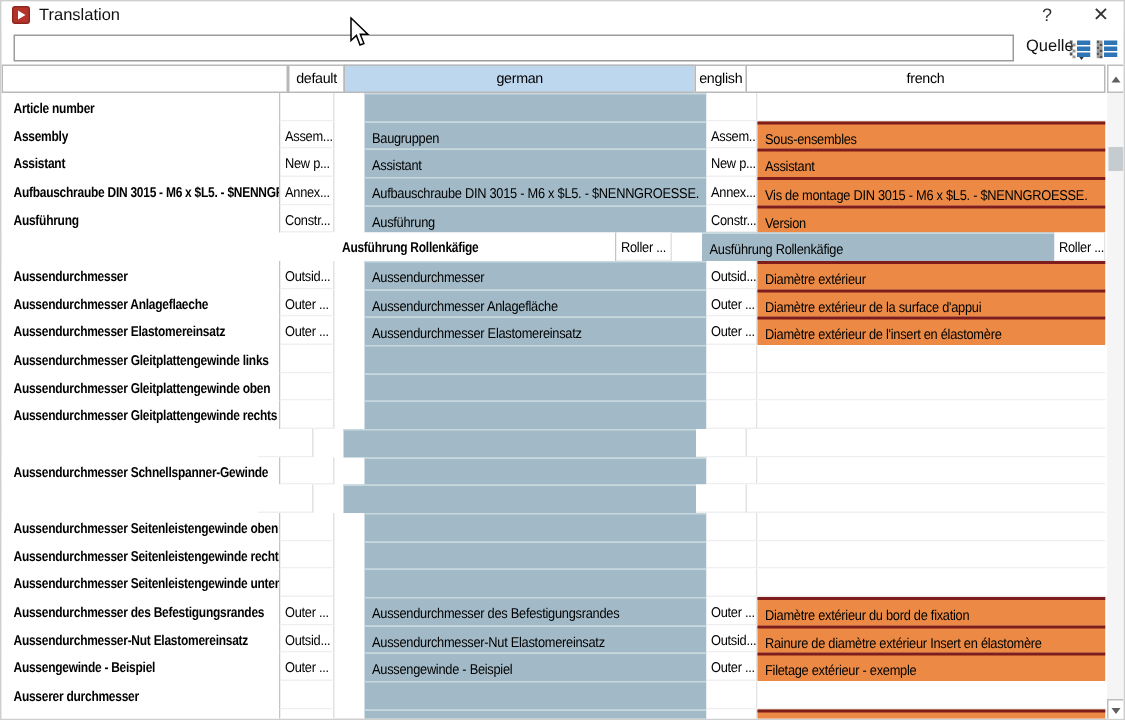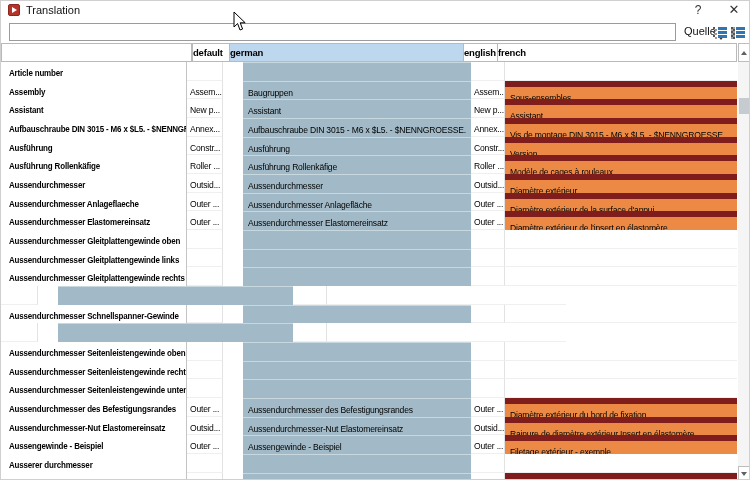--- a/index.html
+++ b/index.html
@@ -31,46 +31,46 @@
   .source-caret { position: absolute; right: -8px; bottom: 0px; width: 0; height: 0;
                   border-left: 3px solid transparent; border-right: 3px solid transparent;
                   border-top: 4px solid #333; }
   .tb-icon { position: absolute; top: 25px; width: 14px; height: 13px; }
 
   
   .table { position: absolute; left: 0; top: 42px; width: 750px; height: 438px; }
 
   .hrow { position: absolute; top: 0; left: 0; height: 19px; width: 736px; }
   .hcell { position: absolute; top: 0; height: 19px; background: #fff; border: 1px solid #b9b9b9;
-           font-weight: bold; font-size: 9.5px; letter-spacing: -0.2px; 
+           font-weight: normal; font-size: 9.5px; letter-spacing: -0.2px; text-align: center;
            line-height: 17px; color: #000; white-space: nowrap; overflow: hidden; }
   .h-term    { left: 0;   width: 191px; }
   .h-default { left: 191px; width: 38px; }
   .h-german  { left: 228px; width: 235px; background: var(--german-header, #bdd7ee); }
   .h-english { left: 462px; width: 35px; }
   .h-french  { left: 496px; width: 240px; }
 
   .rows { position: absolute; left: 0; top: 19px; width: 736px; height: 419px; overflow: hidden; }
-  .trow { display: flex; height: 18.68px; }
+  .trow { display: flex; height: 18.68px; justify-content: flex-end; }
   .cell { height: 100%; overflow: hidden; white-space: nowrap; }
   .celltext { display: inline-block; white-space: nowrap; font-size: 9.5px;
               letter-spacing: -0.2px; line-height: 18.68px; transform: scaleX(0.9);
               transform-origin: 0 50%; color: #000; }
   .cell-label { width: 191px; padding-left: 8px; border-right: 1px solid #c4c4c4; background: #fff; }
   .cell-label .celltext { font-weight: bold; transform: scaleX(0.84); }
   .cell-default { width: 37px; padding-left: 3px; border-right: 1px solid #e2e2e2;
                   border-bottom: 1px solid #efefef; background: #fff; }
   .cell-german { width: 235px; padding-left: 5px; background: var(--german-cell, #a2bac7);
                  border-top: 1px solid #c8d8df; margin-left: 20px; }
   .cell-english { width: 34px; padding-left: 3px; border-right: 1px solid #e2e2e2;
                   border-bottom: 1px solid #efefef; background: #fff; }
   .cell-french { width: 239px; padding-left: 5px; background: #fff;
                  border-bottom: 1px solid #efefef; }
   .cell-french.filled { background: var(--french-cell, #ec8a45);
-                 border-top: 6px solid #7f1d1d; border-bottom: none; }
+                 border-top: 2px solid #7f1d1d; border-bottom: none; }
 
   
   .scrollbar { position: absolute; left: 737px; top: 42px; width: 12px; height: 438px;
                background: #f5f5f5; }
   .sb-btn { position: absolute; left: 0; width: 12px; background: #fff; border: 1px solid #bdbdbd; }
   .sb-up { top: 0; height: 19px; }
   .sb-down { bottom: 0; height: 15px; }
   .sb-arrow { position: absolute; left: 50%; top: 50%; width: 0; height: 0;
               transform: translate(-50%, -50%); }
   .sb-arrow.up { border-left: 3px solid transparent; border-right: 3px solid transparent;
@@ -172,21 +172,20 @@
           <div class="cell cell-default"><span class="celltext">Constr...</span></div>
           <div class="cell cell-german"><span class="celltext">Ausführung</span></div>
           <div class="cell cell-english"><span class="celltext">Constr...</span></div>
           <div class="cell cell-french filled"><span class="celltext">Version</span></div>
         </div>
         <div class="trow">
           <div class="cell cell-label"><span class="celltext">Ausführung Rollenkäfige</span></div>
           <div class="cell cell-default"><span class="celltext">Roller ...</span></div>
           <div class="cell cell-german"><span class="celltext">Ausführung Rollenkäfige</span></div>
           <div class="cell cell-english"><span class="celltext">Roller ...</span></div>
-          <div class="cell cell-french filled"><span class="celltext">Modèle de cages à rouleaux</span></div>
         </div>
         <div class="trow">
           <div class="cell cell-label"><span class="celltext">Aussendurchmesser</span></div>
           <div class="cell cell-default"><span class="celltext">Outsid...</span></div>
           <div class="cell cell-german"><span class="celltext">Aussendurchmesser</span></div>
           <div class="cell cell-english"><span class="celltext">Outsid...</span></div>
           <div class="cell cell-french filled"><span class="celltext">Diamètre extérieur</span></div>
         </div>
         <div class="trow">
           <div class="cell cell-label"><span class="celltext">Aussendurchmesser Anlageflaeche</span></div>
@@ -196,28 +195,28 @@
           <div class="cell cell-french filled"><span class="celltext">Diamètre extérieur de la surface d'appui</span></div>
         </div>
         <div class="trow">
           <div class="cell cell-label"><span class="celltext">Aussendurchmesser Elastomereinsatz</span></div>
           <div class="cell cell-default"><span class="celltext">Outer ...</span></div>
           <div class="cell cell-german"><span class="celltext">Aussendurchmesser Elastomereinsatz</span></div>
           <div class="cell cell-english"><span class="celltext">Outer ...</span></div>
           <div class="cell cell-french filled"><span class="celltext">Diamètre extérieur de l'insert en élastomère</span></div>
         </div>
         <div class="trow">
+          <div class="cell cell-label"><span class="celltext">Aussendurchmesser Gleitplattengewinde links</span></div>
+          <div class="cell cell-default"><span class="celltext"></span></div>
+          <div class="cell cell-german"><span class="celltext"></span></div>
+          <div class="cell cell-english"><span class="celltext"></span></div>
+          <div class="cell cell-french"><span class="celltext"></span></div>
+        </div>
+        <div class="trow">
           <div class="cell cell-label"><span class="celltext">Aussendurchmesser Gleitplattengewinde oben</span></div>
-          <div class="cell cell-default"><span class="celltext"></span></div>
-          <div class="cell cell-german"><span class="celltext"></span></div>
-          <div class="cell cell-english"><span class="celltext"></span></div>
-          <div class="cell cell-french"><span class="celltext"></span></div>
-        </div>
-        <div class="trow">
-          <div class="cell cell-label"><span class="celltext">Aussendurchmesser Gleitplattengewinde links</span></div>
           <div class="cell cell-default"><span class="celltext"></span></div>
           <div class="cell cell-german"><span class="celltext"></span></div>
           <div class="cell cell-english"><span class="celltext"></span></div>
           <div class="cell cell-french"><span class="celltext"></span></div>
         </div>
         <div class="trow">
           <div class="cell cell-label"><span class="celltext">Aussendurchmesser Gleitplattengewinde rechts</span></div>
           <div class="cell cell-default"><span class="celltext"></span></div>
           <div class="cell cell-german"><span class="celltext"></span></div>
           <div class="cell cell-english"><span class="celltext"></span></div>

